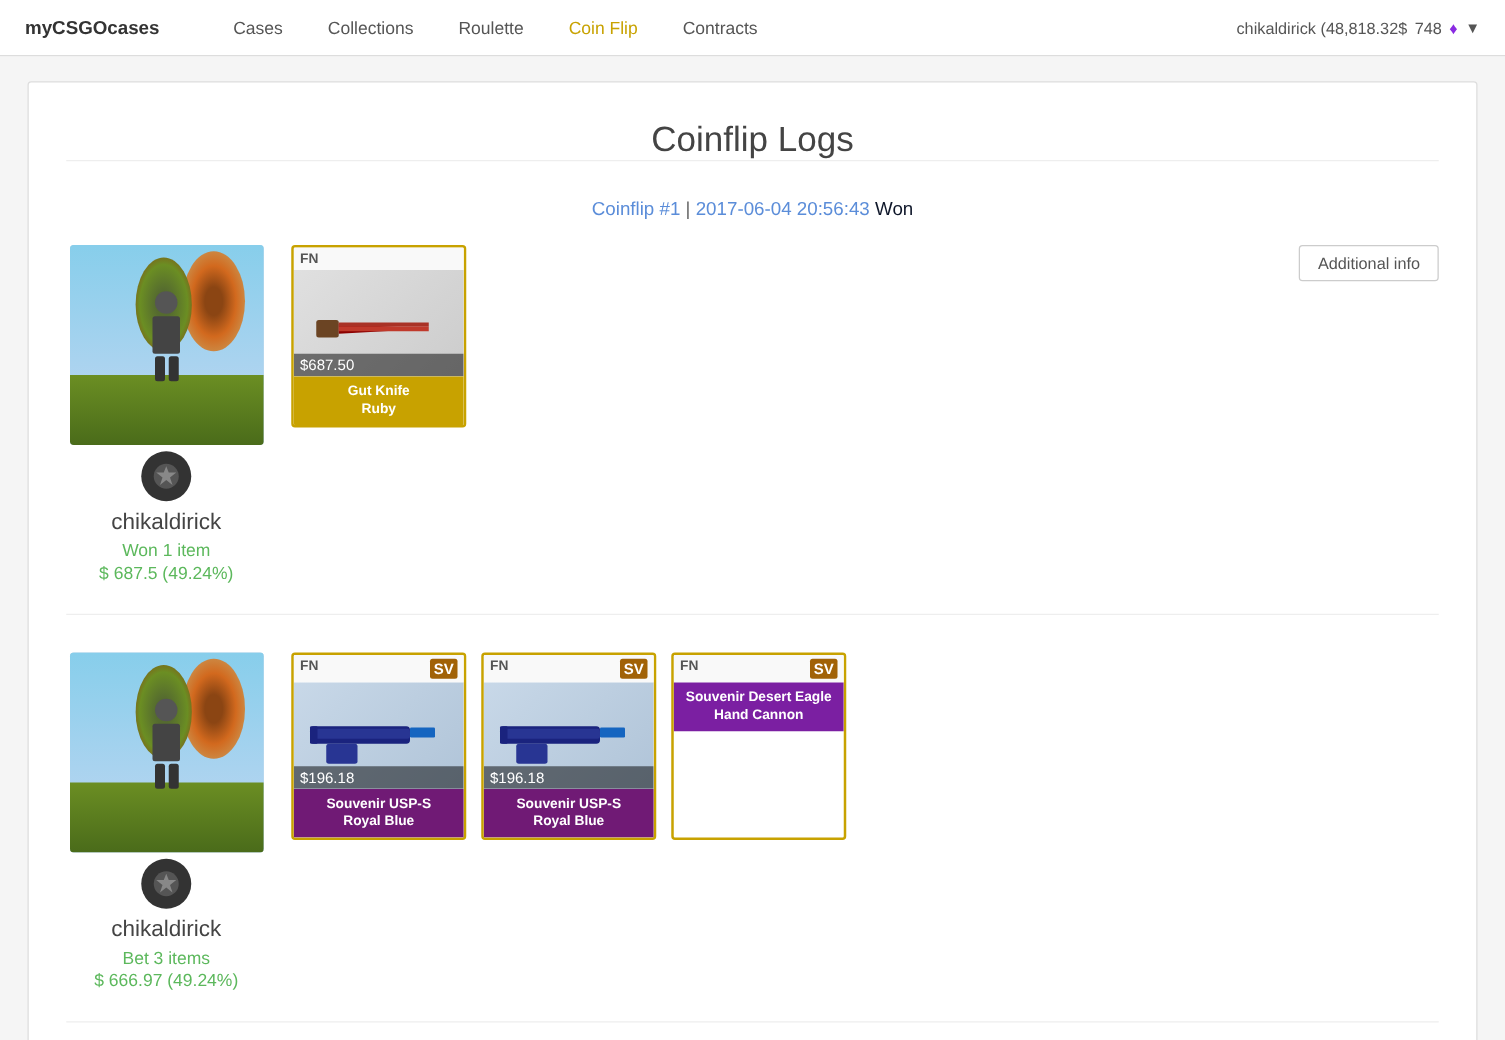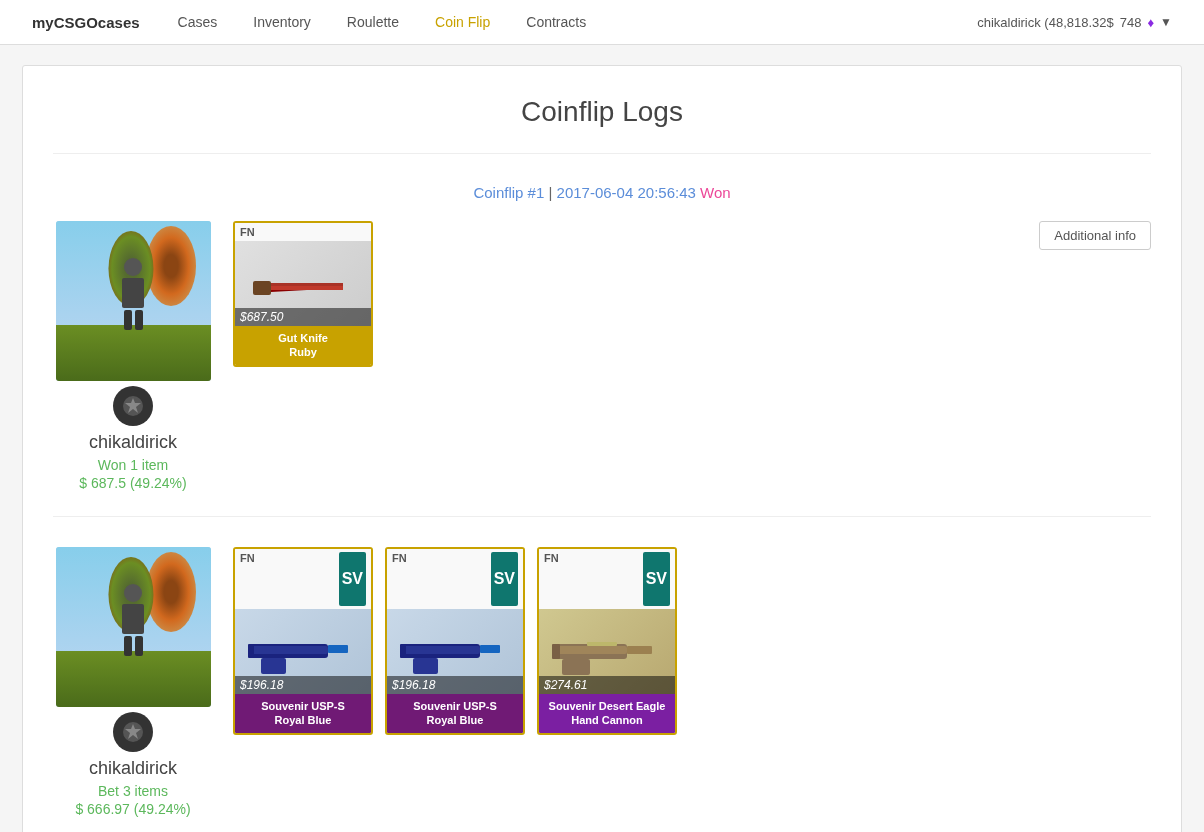--- a/index.html
+++ b/index.html
@@ -4,22 +4,23 @@
   <style>
     * { box-sizing: border-box; margin: 0; padding: 0; }
     body { font-family: Arial, sans-serif; background: #f5f5f5; color: #333; font-size: 14px; }
 
     
     .navbar {
       background: #fff;
       border-bottom: 1px solid #ddd;
       display: flex;
       align-items: center;
-      padding: 0 32px;
+      padding: 0 20px;
       height: 45px;
+      gap: 21px;
     }
     .navbar-brand {
       font-weight: bold;
       font-size: 15px;
       color: #333;
       margin-right: 20px;
       text-decoration: none;
     }
     .navbar-links {
       display: flex;
@@ -55,39 +56,38 @@
       padding: 30px;
     }
 
     .page-title {
       text-align: center;
       font-size: 28px;
       font-weight: normal;
       color: #444;
       margin-bottom: 30px;
       border-bottom: 1px solid #eee;
-      padding-bottom: 25px;
     }
 
     
     .coinflip-entry {
       margin-bottom: 30px;
       border-bottom: 1px solid #eee;
       padding-bottom: 25px;
     }
 
     .coinflip-header {
       text-align: center;
       font-size: 15px;
       margin-bottom: 20px;
       color: #666;
     }
     .coinflip-header .flip-num { color: #5b8dd9; }
     .coinflip-header .flip-date { color: #5b8dd9; }
-    .coinflip-header .flip-result-won { color: #ec4899; }
+    .coinflip-header .flip-result-won { color: #0f172a; }
 
     .coinflip-content {
       display: flex;
       align-items: flex-start;
       gap: 20px;
       position: relative;
     }
 
     
     .player-section {
@@ -150,32 +150,31 @@
     .item-card-header {
       display: flex;
       justify-content: space-between;
       padding: 3px 5px;
       font-size: 11px;
       font-weight: bold;
       color: #555;
       background: #f9f9f9;
     }
     .wear-badge { color: #555; }
-    .sv-badge { color: #fff; background: #0f766e; padding: 18px 3px; border-radius: 2px; font-size: 16px; }
+    .sv-badge { color: #fff; background: #a16207; padding: 1px 3px; border-radius: 2px; font-size: 12px; }
 
     .item-image-area {
       width: 100%;
       height: 85px;
       background: linear-gradient(135deg, #e0e0e0, #ccc);
       display: flex;
       align-items: center;
       justify-content: center;
       position: relative;
       overflow: hidden;
-      font-style: italic;
     }
 
     .item-price-bar {
       background: rgba(0,0,0,0.5);
       color: #fff;
       font-size: 12px;
       padding: 2px 5px;
       position: absolute;
       bottom: 0;
       left: 0;
@@ -307,21 +306,21 @@
       color: #555;
     }
   </style>
 </head>
 <body>
 
 <nav class="navbar">
   <a class="navbar-brand">myCSGOcases</a>
   <div class="navbar-links">
     <a class="navbar-link">Cases</a>
-    <a class="navbar-link">Inventory</a>
+    <a class="navbar-link">Collections</a>
     <a class="navbar-link">Roulette</a>
     <a class="navbar-link active">Coin Flip</a>
     <a class="navbar-link">Contracts</a>
   </div>
   <div class="navbar-right">
     <span>chikaldirick (48,818.32$</span>
     <span>748</span>
     <span class="diamond-icon">♦</span>
     <span class="dropdown-arrow">▼</span>
   </div>
@@ -464,31 +463,20 @@
           <div class="item-info blue-bg">
             <div class="item-name">Souvenir USP-S<br>Royal Blue</div>
           </div>
         </div>
 
         <div class="item-card rarity-covert">
           <div class="item-card-header">
             <span class="wear-badge">FN</span>
             <span class="sv-badge">SV</span>
           </div>
-          <div class="item-image-area" style="background: linear-gradient(135deg, #d0c890, #b8a870);">
-            <svg width="120" height="60" viewBox="0 0 120 60">
-              <rect x="5" y="22" width="75" height="15" rx="3" fill="#8B7355"></rect>
-              <rect x="5" y="24" width="75" height="8" rx="2" fill="#A0855A"></rect>
-              <rect x="80" y="24" width="25" height="8" rx="1" fill="#9B8050"></rect>
-              <rect x="15" y="37" width="28" height="16" rx="2" fill="#8B7355"></rect>
-              <rect x="5" y="22" width="8" height="15" rx="1" fill="#7A6045"></rect>
-              <rect x="40" y="20" width="30" height="4" rx="1" fill="#BDB76B"></rect>
-            </svg>
-            <div class="item-price-bar">$274.61</div>
-          </div>
           <div class="item-info covert-bg">
             <div class="item-name">Souvenir Desert Eagle<br>Hand Cannon</div>
           </div>
         </div>
 
       </div>
     </div>
   </div>
 
 </div>

